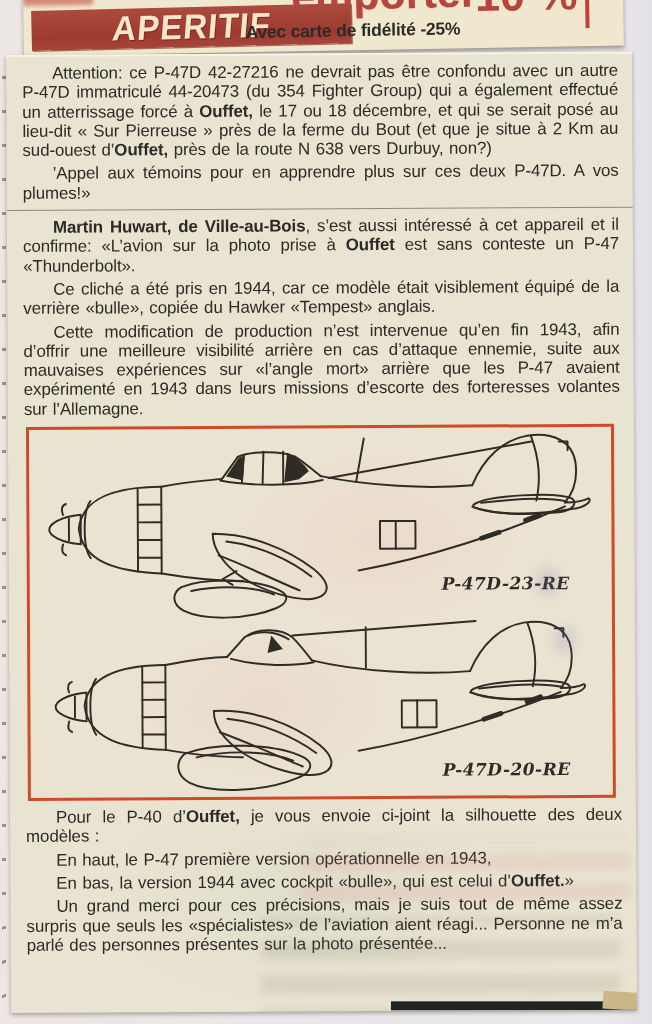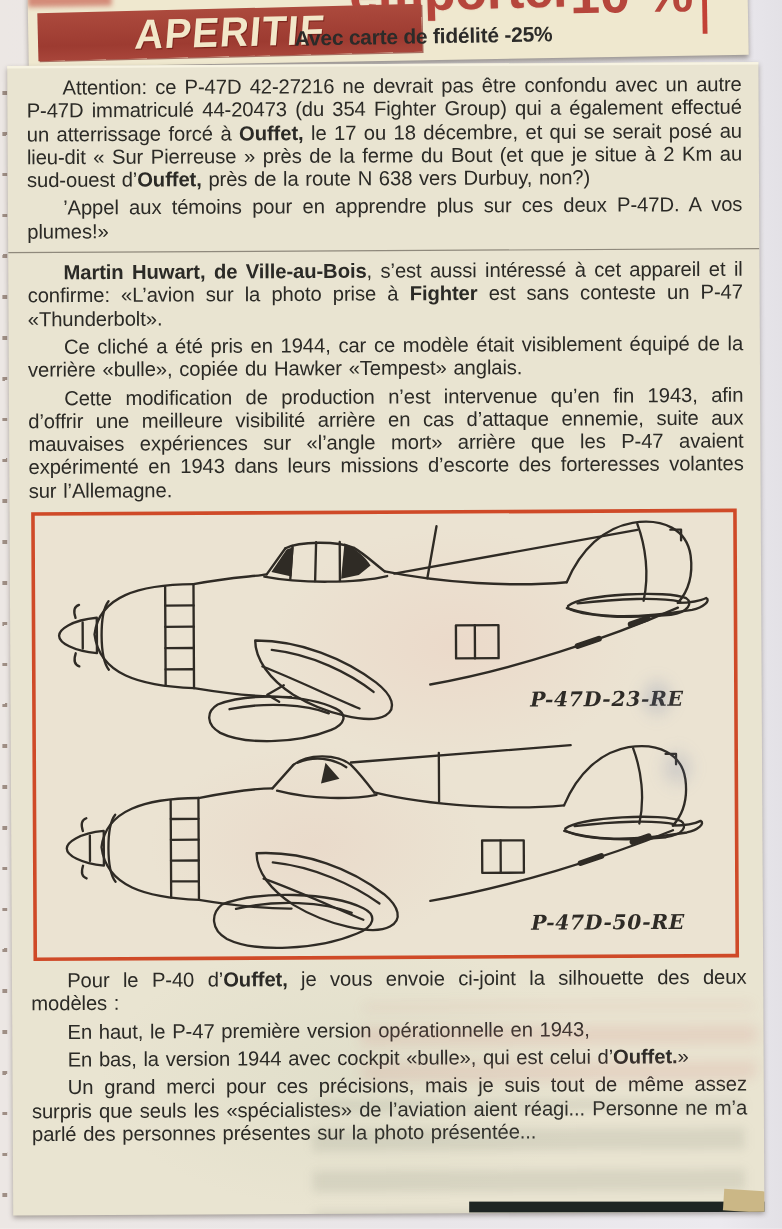--- a/index.html
+++ b/index.html
@@ -90,21 +90,21 @@
 </div>
 
 <div class="paper">
 
   <p class="para"><span>Attention: ce P-47D 42-27216 ne devrait pas être confondu avec un autre P-47D immatriculé 44-20473 (du 354 Fighter Group) qui a également effectué un atterrissage forcé à </span><span class="bf">Ouffet,</span><span> le 17 ou 18 décembre, et qui se serait posé au lieu-dit « Sur Pierreuse » près de la ferme du Bout (et que je situe à 2 Km au sud-ouest d’</span><span class="bf">Ouffet,</span><span> près de la route N 638 vers Durbuy, non?)</span></p>
 
   <p class="para"><span>’Appel aux témoins pour en apprendre plus sur ces deux P-47D. A vos plumes!»</span></p>
 
   <hr class="section-divider">
 
-  <p class="para"><span class="bf">Martin Huwart, de Ville-au-Bois</span><span>, s’est aussi intéressé à cet appareil et il confirme: «L’avion sur la photo prise à </span><span class="bf">Fighter</span><span> est sans conteste un P-47 «Thunderbolt».</span></p>
+  <p class="para"><span class="bf">Martin Huwart, de Ville-au-Bois</span><span>, s’est aussi intéressé à cet appareil et il confirme: «L’avion sur la photo prise à </span><span class="bf">Ouffet</span><span> est sans conteste un P-47 «Thunderbolt».</span></p>
 
   <p class="para"><span>Ce cliché a été pris en 1944, car ce modèle était visiblement équipé de la verrière «bulle», copiée du Hawker «Tempest» anglais.</span></p>
 
   <p class="para"><span>Cette modification de production n’est intervenue qu’en fin 1943, afin d’offrir une meilleure visibilité arrière en cas d’attaque ennemie, suite aux mauvaises expériences sur «l’angle mort» arrière que les P-47 avaient expérimenté en 1943 dans leurs missions d’escorte des forteresses volantes sur l’Allemagne.</span></p>
 
   <div class="figure">
 
     <svg class="plane top" viewBox="0 0 575 190">
       <g class="ln">
         <path d="M48,84 C26,86 16,94 16,99 C16,105 28,112 48,114 Z"></path>
@@ -193,21 +193,21 @@
         <path d="M180,108 C222,106 262,122 290,144 C303,155 306,166 295,172 C280,180 240,170 212,153 C192,140 180,124 180,108 Z"></path>
         <path d="M194,116 C230,120 264,136 286,152"></path>
         <path d="M186,130 C214,140 248,156 272,166"></path>
         <path d="M150,152 C182,140 244,142 272,156 C284,162 282,172 266,178 C232,192 178,194 154,182 C140,174 140,160 150,152 Z"></path>
         <path d="M162,156 C196,148 238,150 262,160"></path>
       </g>
       <g>
         <path class="fillDark" d="M240,30 L236,48 L252,44 Z"></path>
       </g>
     </svg>
-    <span class="plane-label l2">P-47D-50-RE</span>
+    <span class="plane-label l2">P-47D-20-RE</span>
 
     <div class="ghost ghost-oc"></div>
   </div>
 
   <p class="para"><span>Pour le P-40 d’</span><span class="bf">Ouffet,</span><span> je vous envoie ci-joint la silhouette des deux modèles :</span></p>
 
   <p class="para"><span>En haut, le P-47 première version opérationnelle en 1943,</span></p>
 
   <p class="para"><span>En bas, la version 1944 avec cockpit «bulle», qui est celui d’</span><span class="bf">Ouffet.</span><span>»</span></p>
 

